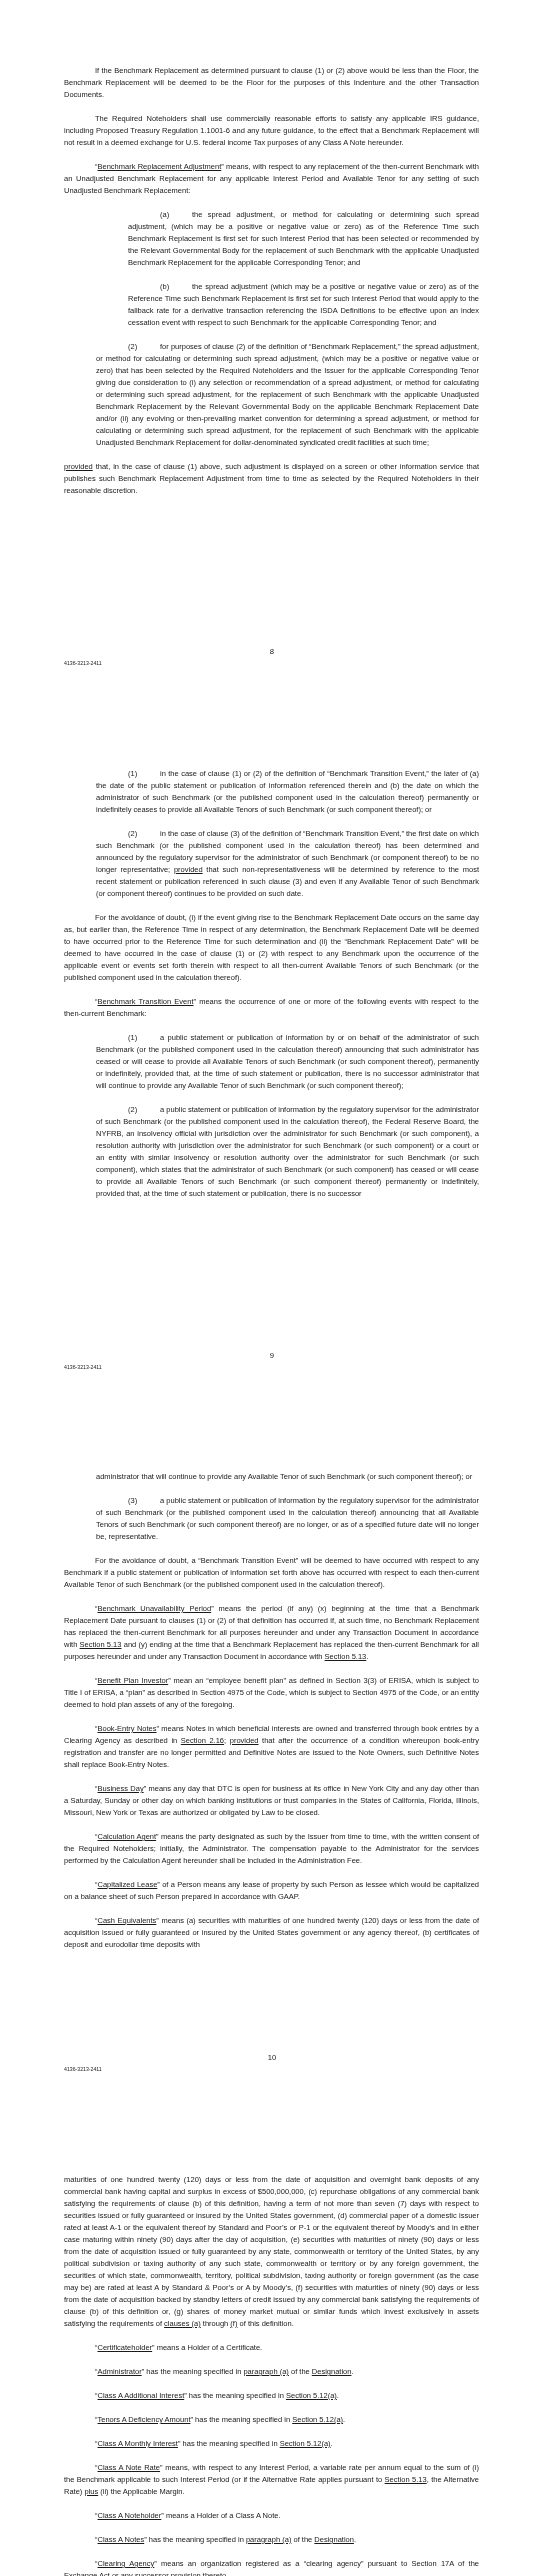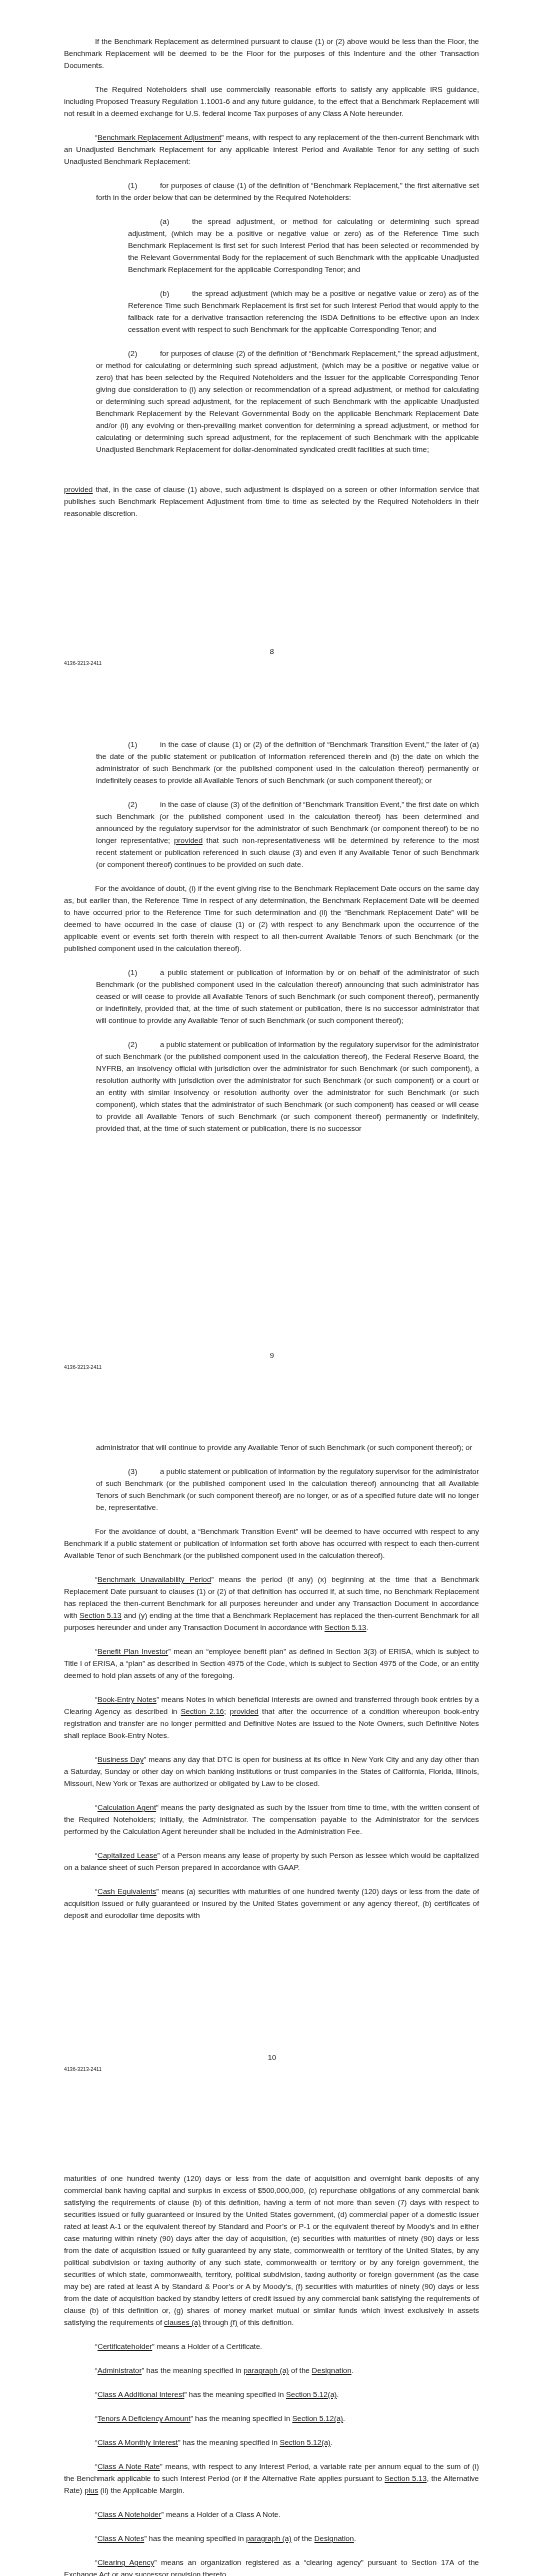--- a/index.html
+++ b/index.html
@@ -1,50 +1,50 @@
 <!DOCTYPE html>
 <html style="font-size:8.2px"><head>
 <meta charset="utf-8">
 <style>
   html, body { margin:0; padding:0; background:#ffffff; }
   body { width:544px; font-family:"Liberation Sans", sans-serif; color:#1a1a1a; }
-  .page { position:relative; width:544px; height:703px; box-sizing:border-box; padding-top:36px; }
+  .page { position:relative; width:544px; height:703px; box-sizing:border-box; padding-top:65px; }
   .body { position:absolute; left:64px; width:415px; font-size:7.5px; line-height:12px; }
   .p { margin:0 0 12px 0; text-align:justify; text-indent:31px; }
-  .p.noind { text-indent:0;margin-top:28px; }
+  .p.noind { text-indent:0; }
   .l1 { margin:0 0 12px 32px; text-align:justify; text-indent:32px; }
   .l2 { margin:0 0 12px 64px; text-align:justify; text-indent:32px; }
   .num { display:inline-block; width:32px; text-indent:0; }
   u { text-underline-offset:1px; }
   .pgnum { position:absolute; left:0; width:544px; text-align:center; font-size:7.7px; }
   .docid { position:absolute; left:64px; font-size:5.2px; }
 </style>
 </head>
 <body>
 
 <div id="doc">
   <div class="page">
     <div class="body">
         <p class="p"><span>If the Benchmark Replacement as determined pursuant to clause (1) or (2) above would be less than the Floor, the Benchmark Replacement will be deemed to be the Floor for the purposes of this Indenture and the other Transaction Documents.</span></p>
         <p class="p"><span>The Required Noteholders shall use commercially reasonable efforts to satisfy any applicable IRS guidance, including Proposed Treasury Regulation 1.1001-6 and any future guidance, to the effect that a Benchmark Replacement will not result in a deemed exchange for U.S. federal income Tax purposes of any Class A Note hereunder.</span></p>
         <p class="p"><span>“</span><u>Benchmark Replacement Adjustment</u><span>” means, with respect to any replacement of the then-current Benchmark with an Unadjusted Benchmark Replacement for any applicable Interest Period and Available Tenor for any setting of such Unadjusted Benchmark Replacement:</span></p>
-        <p class="l1"><span class="num">(1)</span><span>for purposes of clause (1) of the definition of “Benchmark Replacement,” the first alternative set forth in the order below that can be determined by the Required Noteholders:</span></p>
         <p class="l2"><span class="num">(a)</span><span>the spread adjustment, or method for calculating or determining such spread adjustment, (which may be a positive or negative value or zero) as of the Reference Time such Benchmark Replacement is first set for such Interest Period that has been selected or recommended by the Relevant Governmental Body for the replacement of such Benchmark with the applicable Unadjusted Benchmark Replacement for the applicable Corresponding Tenor; and</span></p>
         <p class="l2"><span class="num">(b)</span><span>the spread adjustment (which may be a positive or negative value or zero) as of the Reference Time such Benchmark Replacement is first set for such Interest Period that would apply to the fallback rate for a derivative transaction referencing the ISDA Definitions to be effective upon an index cessation event with respect to such Benchmark for the applicable Corresponding Tenor; and</span></p>
         <p class="l1"><span class="num">(2)</span><span>for purposes of clause (2) of the definition of “Benchmark Replacement,” the spread adjustment, or method for calculating or determining such spread adjustment, (which may be a positive or negative value or zero) that has been selected by the Required Noteholders and the Issuer for the applicable Corresponding Tenor giving due consideration to (i) any selection or recommendation of a spread adjustment, or method for calculating or determining such spread adjustment, for the replacement of such Benchmark with the applicable Unadjusted Benchmark Replacement by the Relevant Governmental Body on the applicable Benchmark Replacement Date and/or (ii) any evolving or then-prevailing market convention for determining a spread adjustment, or method for calculating or determining such spread adjustment, for the replacement of such Benchmark with the applicable Unadjusted Benchmark Replacement for dollar-denominated syndicated credit facilities at such time;</span></p>
         <p class="p noind"><u>provided</u><span> that, in the case of clause (1) above, such adjustment is displayed on a screen or other information service that publishes such Benchmark Replacement Adjustment from time to time as selected by the Required Noteholders in their reasonable discretion.</span></p>
       </div>
     <div class="pgnum" style="top:647px">8</div>
     <div class="docid" style="top:660px">4136-3213-2411</div>
   </div>
   <div class="page">
     <div class="body">
         <p class="l1"><span class="num">(1)</span><span>in the case of clause (1) or (2) of the definition of “Benchmark Transition Event,” the later of (a) the date of the public statement or publication of information referenced therein and (b) the date on which the administrator of such Benchmark (or the published component used in the calculation thereof) permanently or indefinitely ceases to provide all Available Tenors of such Benchmark (or such component thereof); or</span></p>
         <p class="l1"><span class="num">(2)</span><span>in the case of clause (3) of the definition of “Benchmark Transition Event,” the first date on which such Benchmark (or the published component used in the calculation thereof) has been determined and announced by the regulatory supervisor for the administrator of such Benchmark (or component thereof) to be no longer representative; </span><u>provided</u><span> that such non-representativeness will be determined by reference to the most recent statement or publication referenced in such clause (3) and even if any Available Tenor of such Benchmark (or component thereof) continues to be provided on such date.</span></p>
         <p class="p"><span>For the avoidance of doubt, (i) if the event giving rise to the Benchmark Replacement Date occurs on the same day as, but earlier than, the Reference Time in respect of any determination, the Benchmark Replacement Date will be deemed to have occurred prior to the Reference Time for such determination and (ii) the “Benchmark Replacement Date” will be deemed to have occurred in the case of clause (1) or (2) with respect to any Benchmark upon the occurrence of the applicable event or events set forth therein with respect to all then-current Available Tenors of such Benchmark (or the published component used in the calculation thereof).</span></p>
+        <p class="p"><span>“</span><u>Benchmark Transition Event</u><span>” means the occurrence of one or more of the following events with respect to the then-current Benchmark:</span></p>
         <p class="l1"><span class="num">(1)</span><span>a public statement or publication of information by or on behalf of the administrator of such Benchmark (or the published component used in the calculation thereof) announcing that such administrator has ceased or will cease to provide all Available Tenors of such Benchmark (or such component thereof), permanently or indefinitely, provided that, at the time of such statement or publication, there is no successor administrator that will continue to provide any Available Tenor of such Benchmark (or such component thereof);</span></p>
         <p class="l1" style="margin-bottom: 0px;"><span class="num">(2)</span><span>a public statement or publication of information by the regulatory supervisor for the administrator of such Benchmark (or the published component used in the calculation thereof), the Federal Reserve Board, the NYFRB, an insolvency official with jurisdiction over the administrator for such Benchmark (or such component), a resolution authority with jurisdiction over the administrator for such Benchmark (or such component) or a court or an entity with similar insolvency or resolution authority over the administrator for such Benchmark (or such component), which states that the administrator of such Benchmark (or such component) has ceased or will cease to provide all Available Tenors of such Benchmark (or such component thereof) permanently or indefinitely, provided that, at the time of such statement or publication, there is no successor</span></p>
       </div>
     <div class="pgnum" style="top:648px">9</div>
     <div class="docid" style="top:661px">4136-3213-2411</div>
   </div>
   <div class="page">
     <div class="body">
         <p class="l1" style="text-indent: 0px;"><span>administrator that will continue to provide any Available Tenor of such Benchmark (or such component thereof); or</span></p>
         <p class="l1"><span class="num">(3)</span><span>a public statement or publication of information by the regulatory supervisor for the administrator of such Benchmark (or the published component used in the calculation thereof) announcing that all Available Tenors of such Benchmark (or such component thereof) are no longer, or as of a specified future date will no longer be, representative.</span></p>

